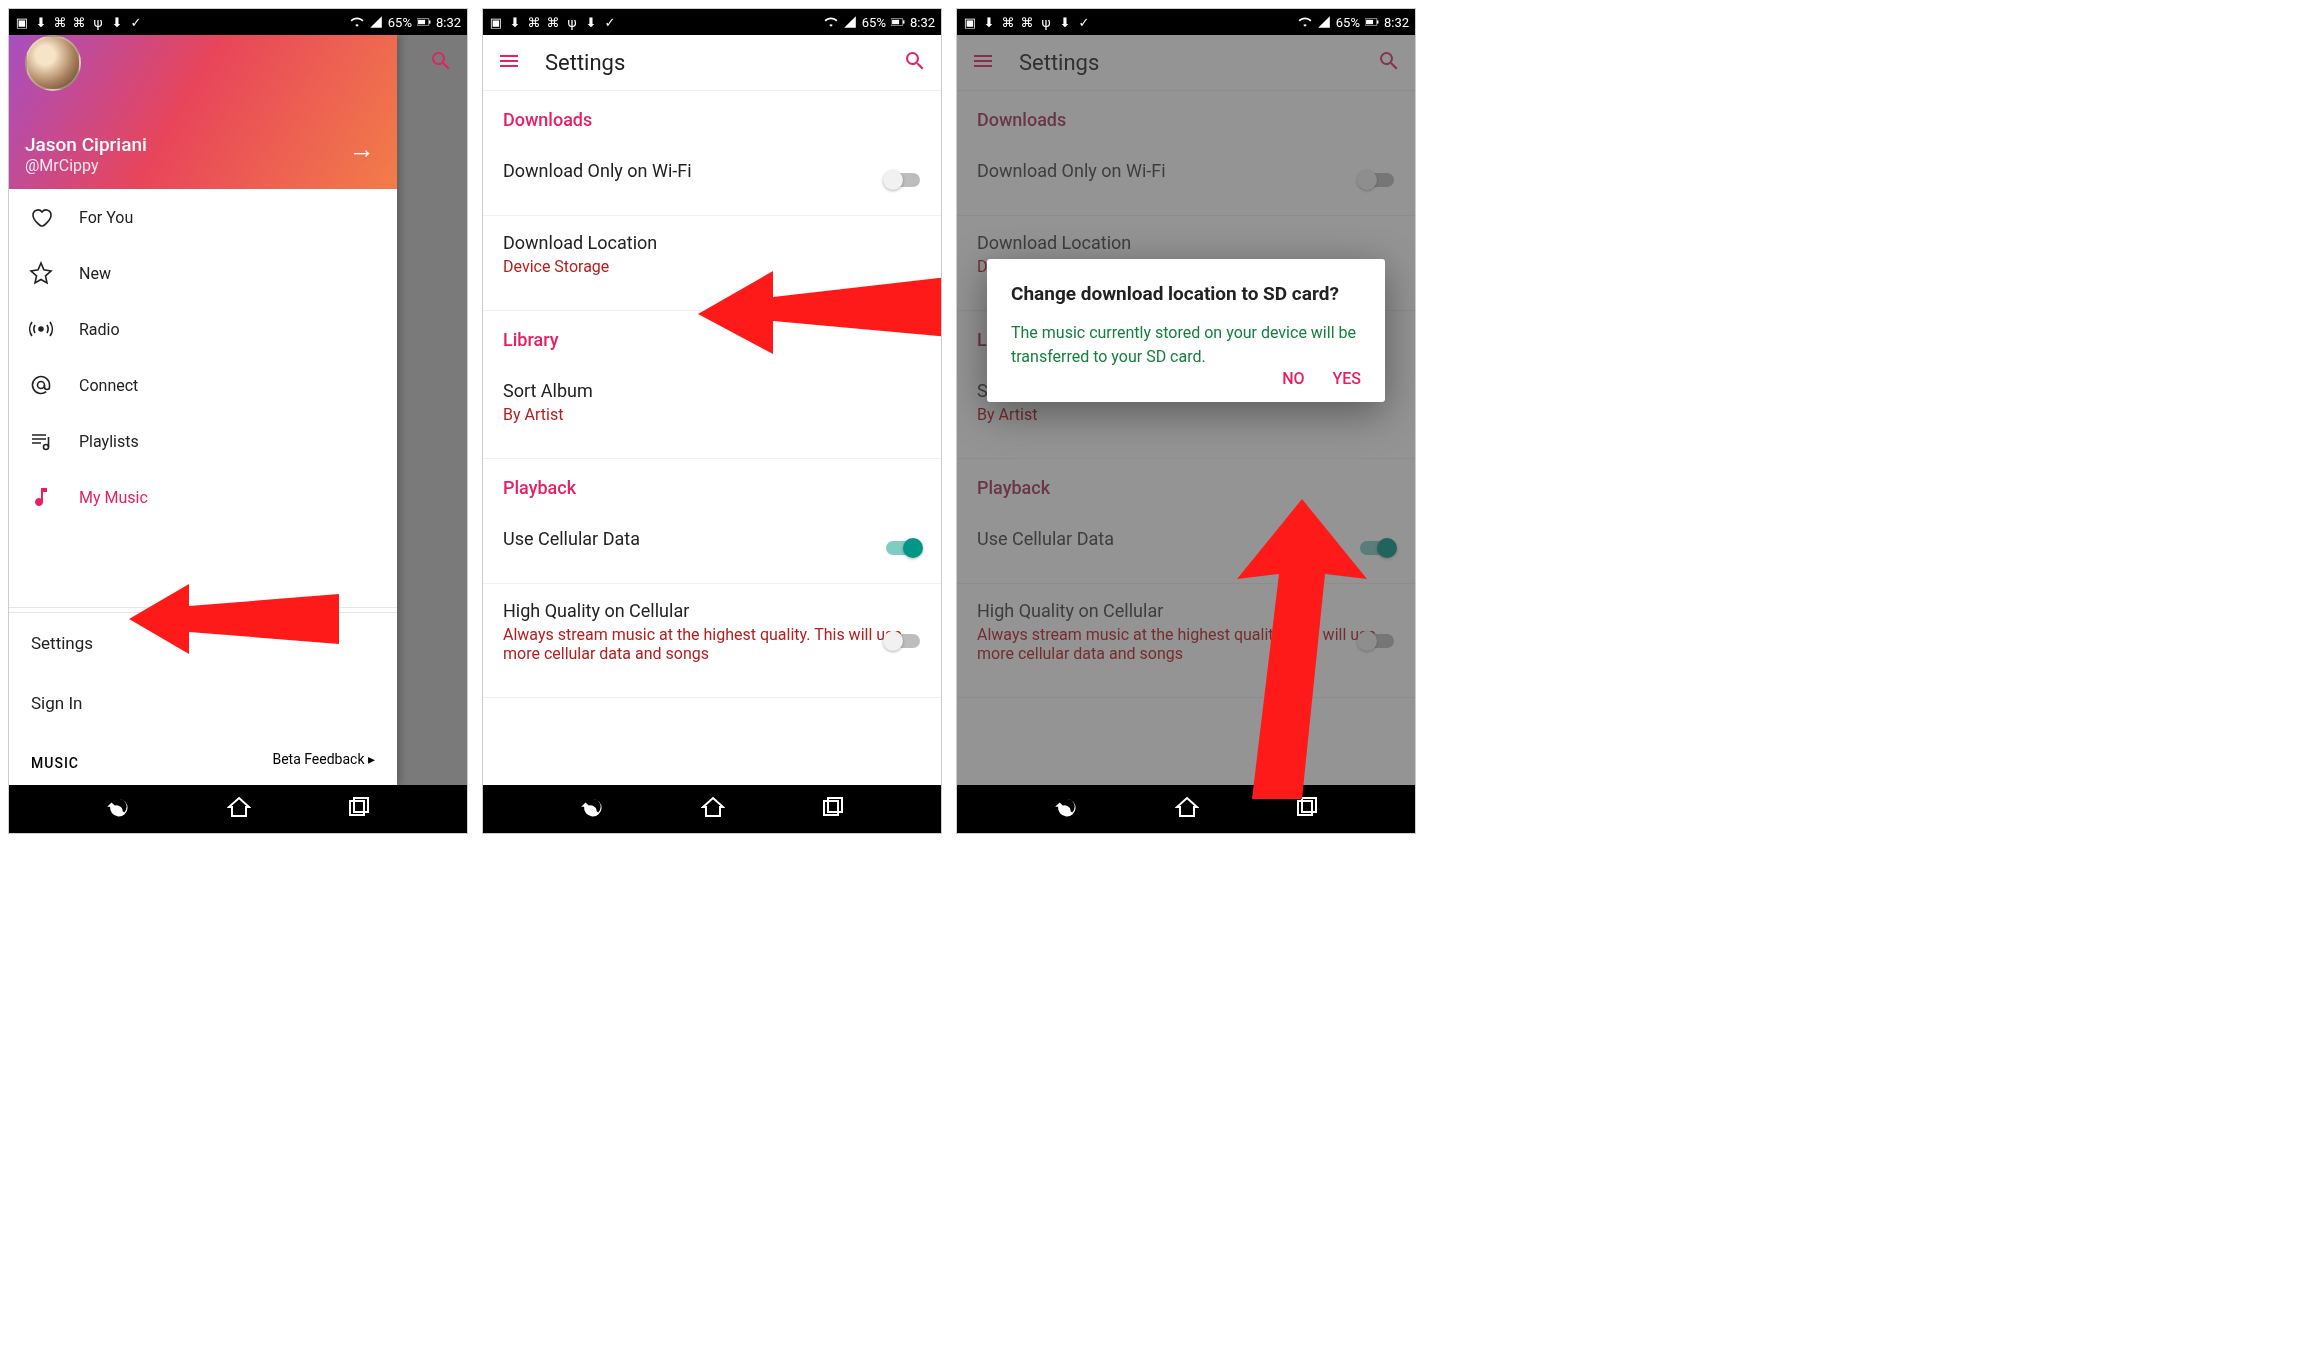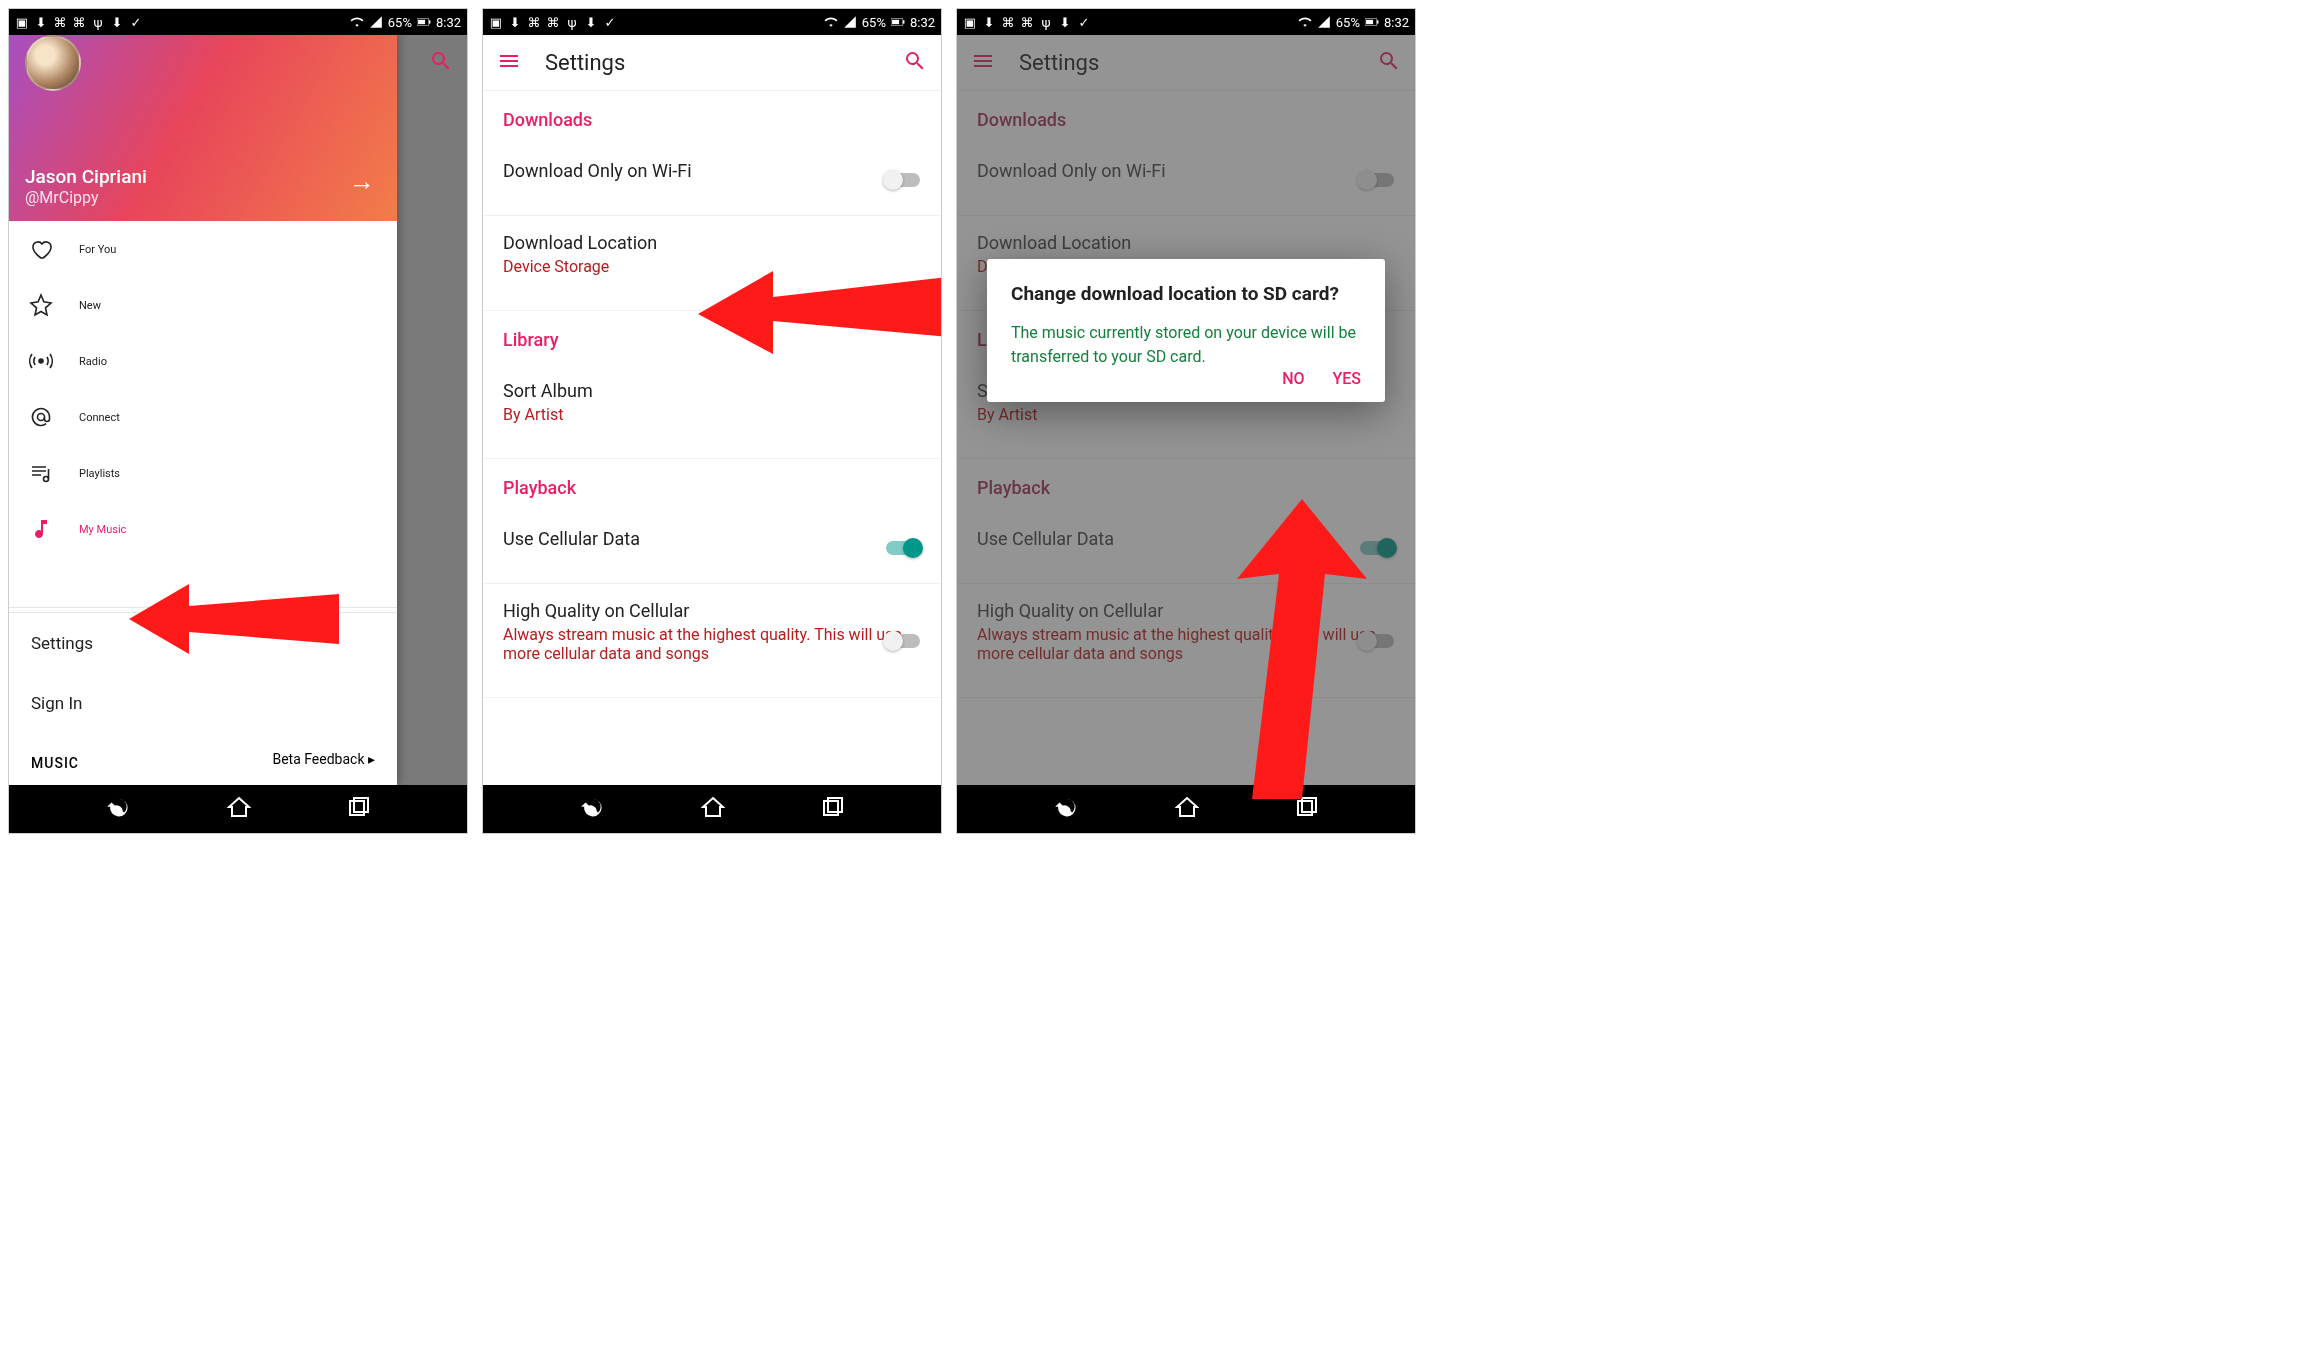--- a/index.html
+++ b/index.html
@@ -18,28 +18,28 @@
 .nav-bar svg { fill: #fff; }
 
 
 .app-bar { height: 56px; display: flex; align-items: center; padding: 0 14px; border-bottom: 1px solid #eee; }
 .app-bar .hamburger { margin-right: 24px; }
 .app-bar .title { font-size: 22px; color: #222; flex: 1; }
 .app-bar .search svg { fill: #e91e63; }
 
 
 .drawer { position: absolute; top: 26px; left: 0; width: 388px; bottom: 48px; background: #fff; z-index: 5; box-shadow: 3px 0 8px rgba(0,0,0,0.25); display: flex; flex-direction: column; }
-.drawer-header { height: 186px; background: linear-gradient(120deg, #a74fc1 0%, #e8455a 45%, #f27d49 100%); color: #fff; padding: 12px; position: relative; }
+.drawer-header { height: 154px; background: linear-gradient(120deg, #a74fc1 0%, #e8455a 45%, #f27d49 100%); color: #fff; padding: 12px; position: relative; }
 .avatar { width: 56px; height: 56px; border-radius: 50%; background: radial-gradient(circle at 35% 35%, #f7e3c7 20%, #a97f5c 60%, #463525 100%); border: 2px solid rgba(255,255,255,0.3); position: absolute; top: 0; left: 16px; }
 .profile { position: absolute; bottom: 14px; left: 16px; }
 .profile .name { font-size: 19px; font-weight: 500; }
 .profile .handle { font-size: 16px; opacity: 0.85; }
 .profile-arrow { position: absolute; right: 22px; bottom: 24px; font-size: 26px; font-weight: 300; }
 .drawer-list { flex: 1; }
-.ditem { display: flex; align-items: center; padding: 16px 20px; font-size: 11px; color: #222; gap: 26px; }
+.ditem { display: flex; align-items: center; padding: 16px 20px; font-size: 16px; color: #222; gap: 26px; }
 .ditem.active { color: #e91e63; }
 .ditem .dic { width: 24px; height: 24px; display: flex; align-items: center; justify-content: center; }
 .drawer-divider { height: 1px; background: #e6e6e6; margin: 4px 0; }
 .drawer-footer { border-top: 1px solid #e6e6e6; }
 .dfitem { padding: 20px 22px; font-size: 17px; color: #222; }
 .brand-row { display: flex; justify-content: space-between; align-items: center; padding: 14px 22px; }
 .brand { font-size: 14px; letter-spacing: 1px; font-weight: 500; margin-top: 8px; }
 .beta { font-size: 14px; }
 
 .bg-shade { position: absolute; top: 26px; left: 0; right: 0; bottom: 48px; background: #7a7a7a; }

